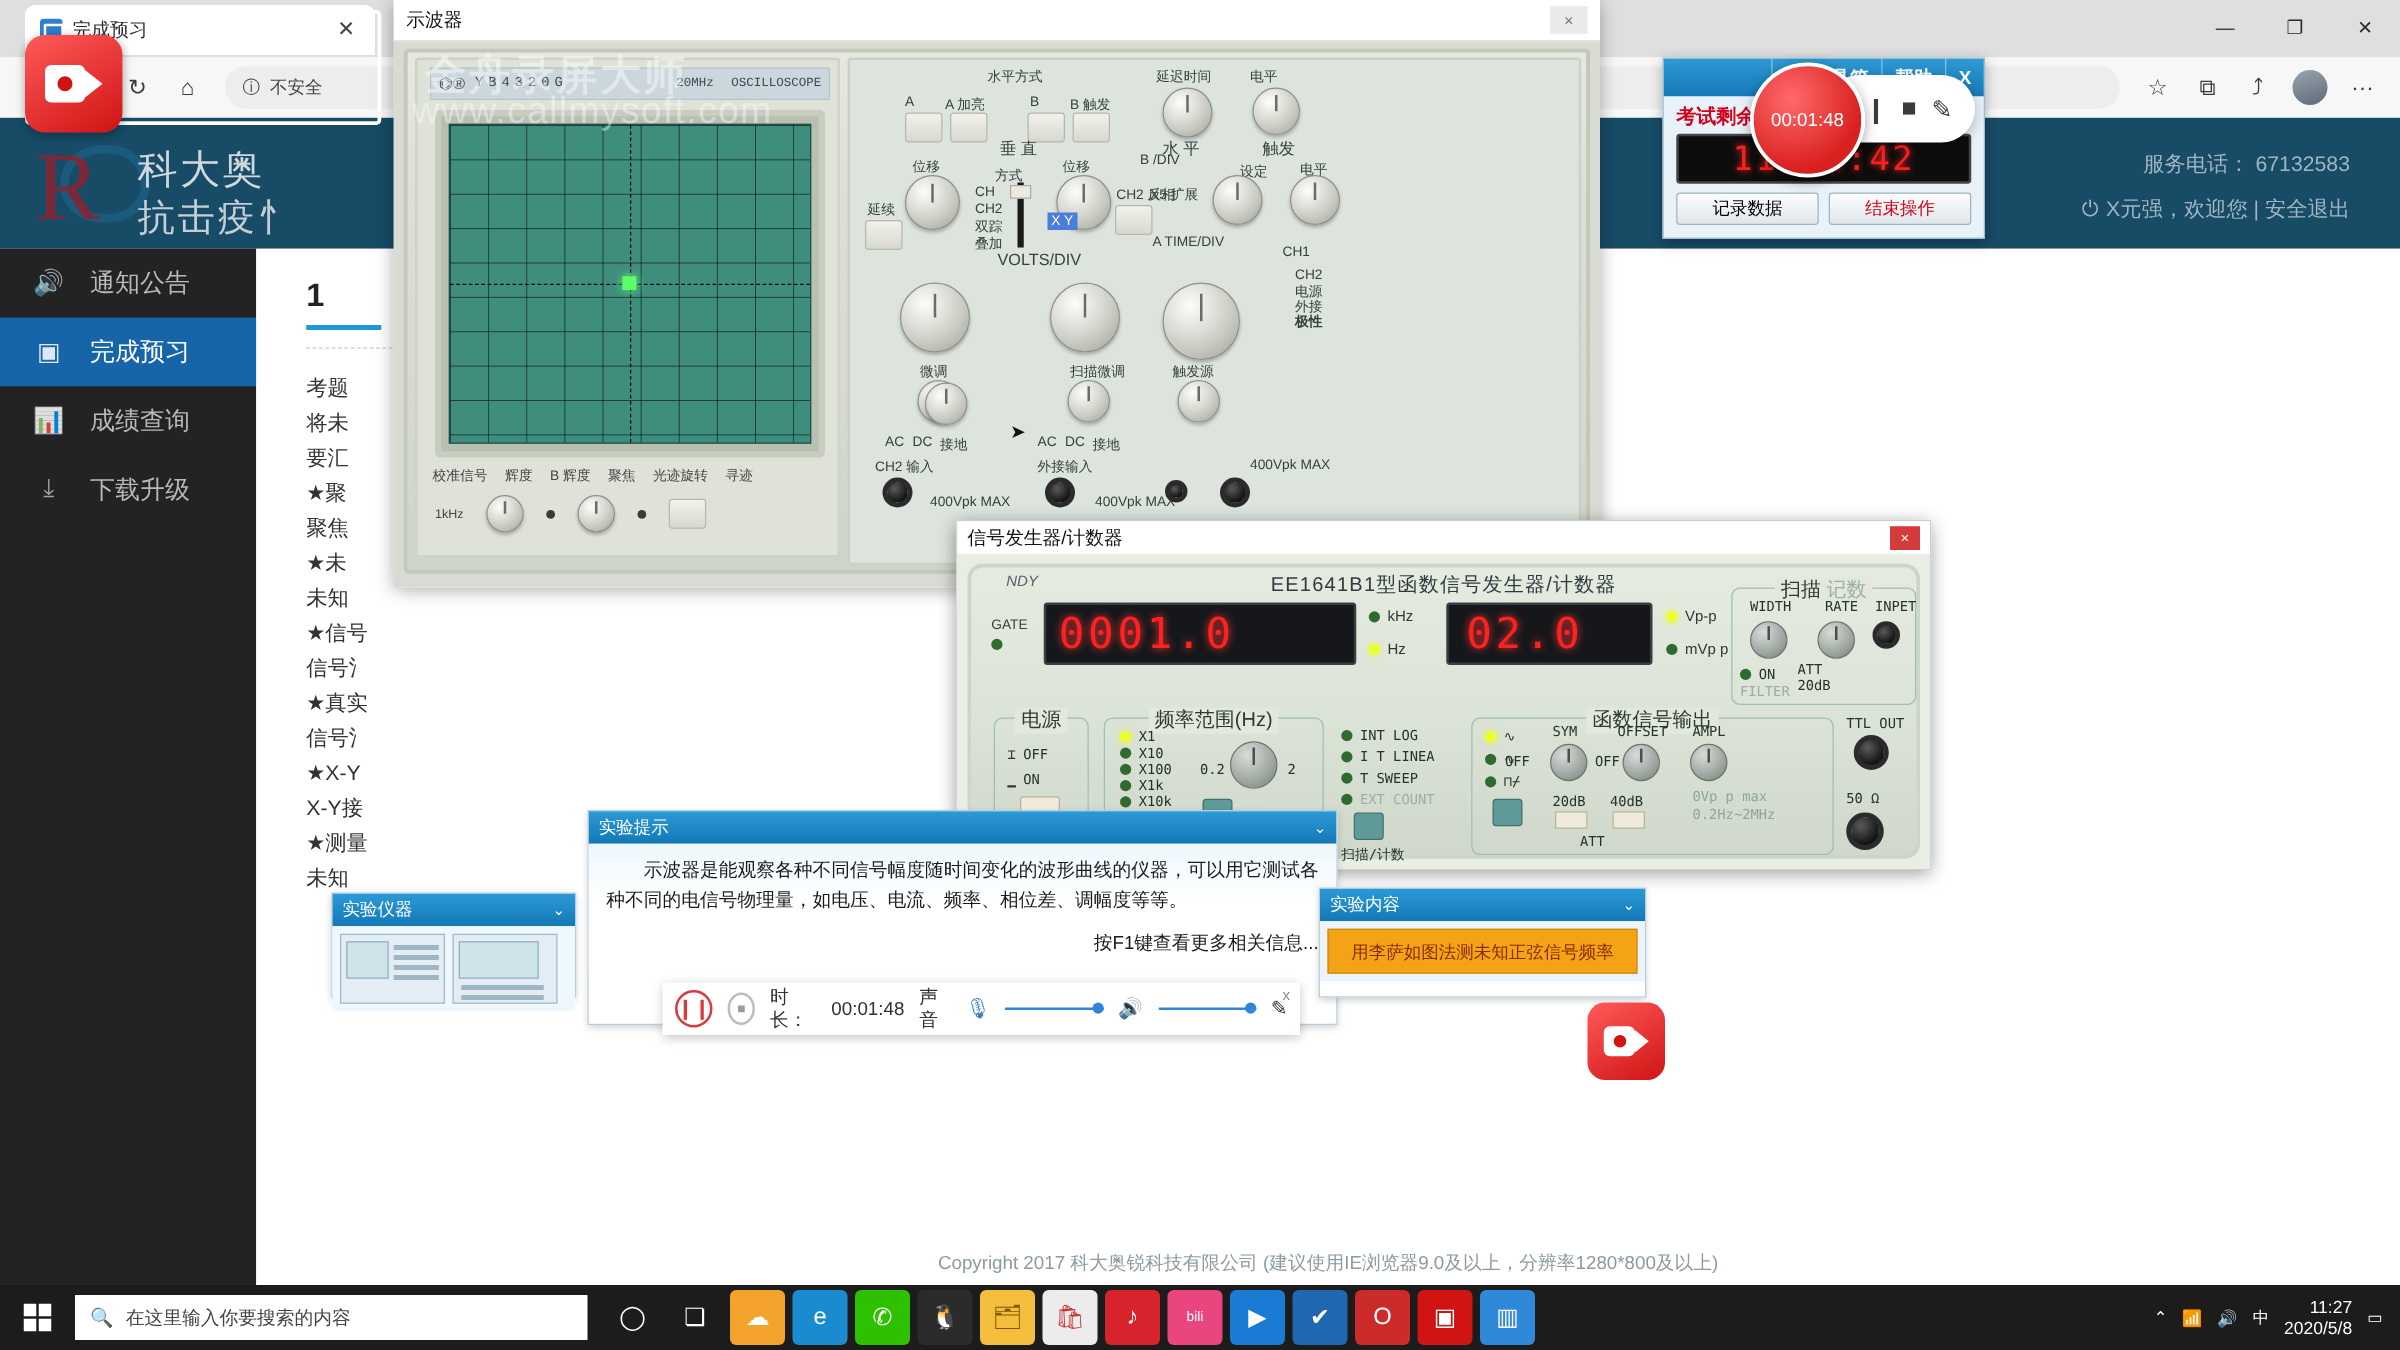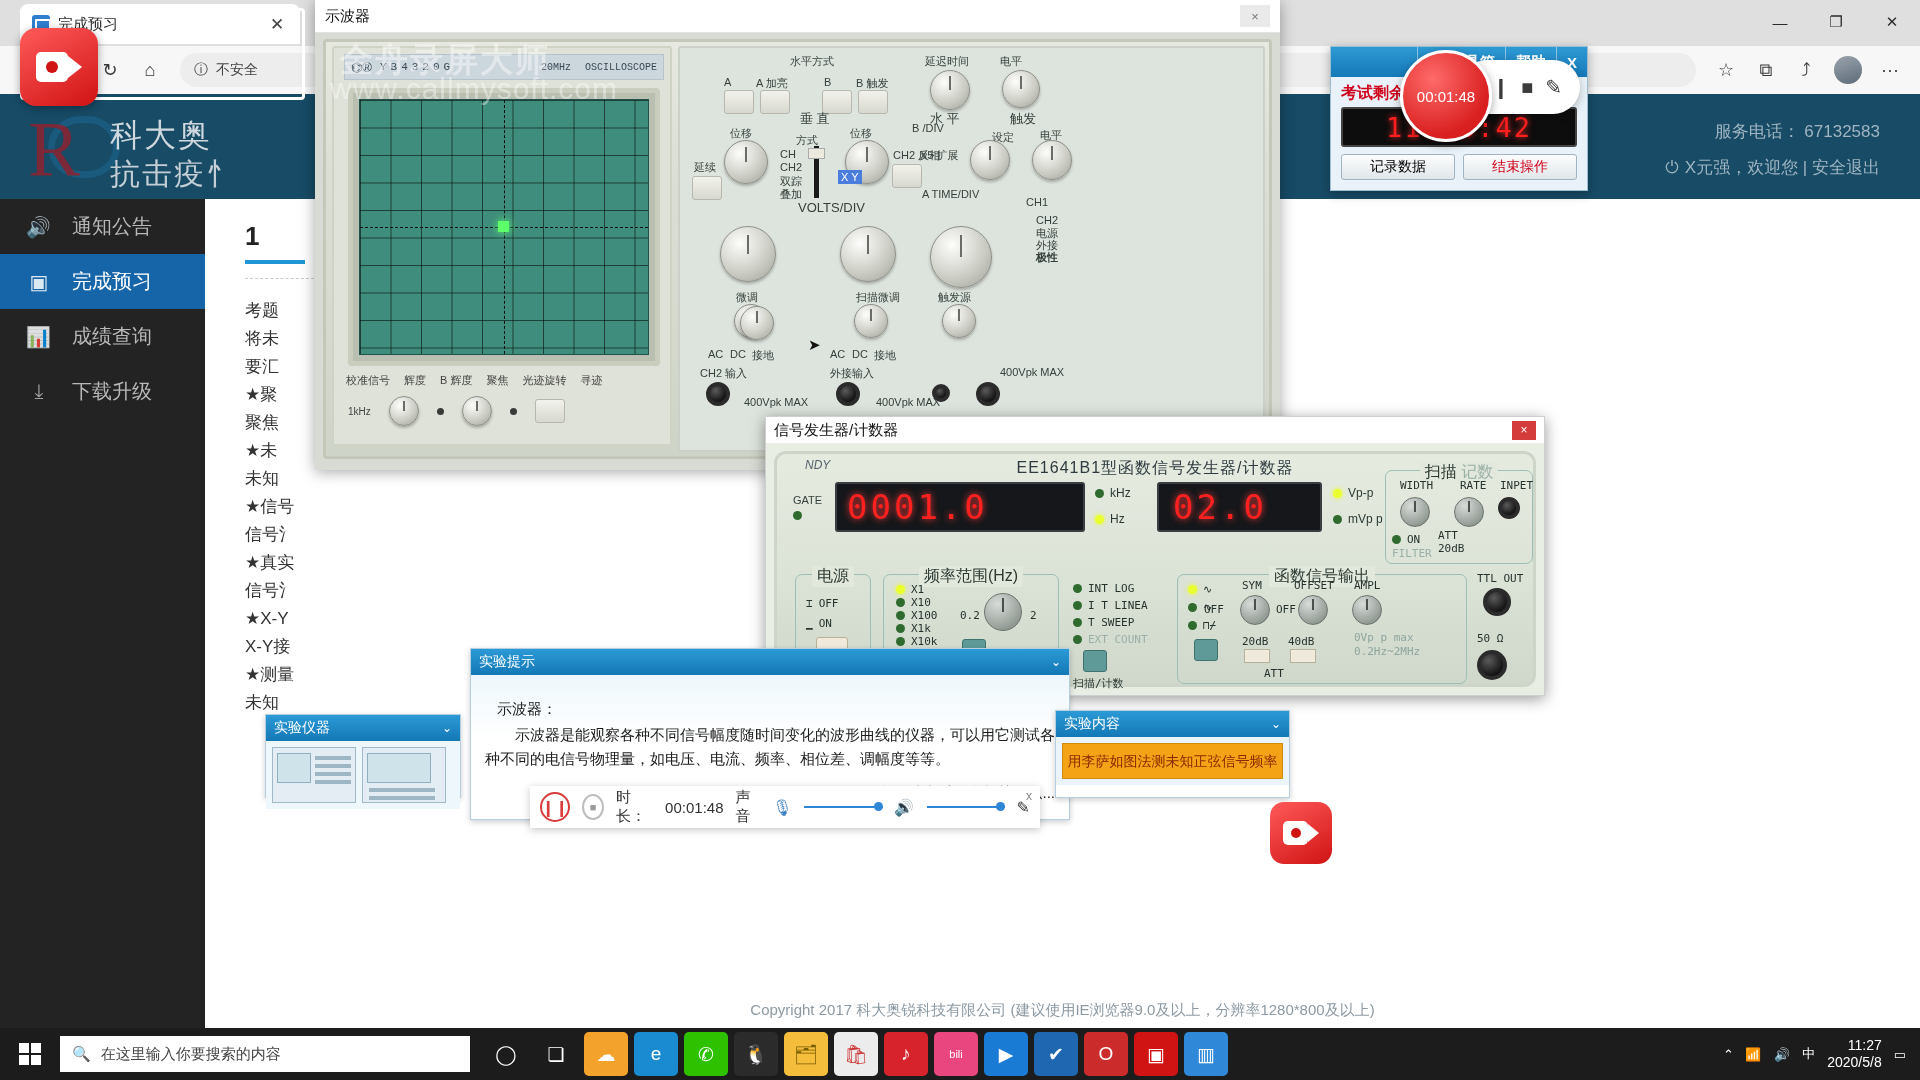--- a/index.html
+++ b/index.html
@@ -137,21 +137,21 @@
   .panelbox .hd .chev{ margin-left:auto; font-size:12px;}
 
   #tips { left:470px; top:648px; width:600px; height:172px; }
   #tips .bd{ padding:10px 14px; font-size:15px; color:#1b1b1b; line-height:24px;
     background:linear-gradient(180deg,#eef7fc,#ffffff 45%);}
   #instr { left:265px; top:714px; width:196px; height:84px; }
   #instr .bd{ padding:6px; display:flex; gap:6px; background:#eef7fc;}
   .thumb{ width:84px; height:56px; border:1px solid #9fb9c9; background:#e3edf3; position:relative; overflow:hidden;}
   .thumb .scr{ position:absolute; left:4px; top:5px; width:34px; height:30px; background:#cfe3ea; border:1px solid #8fb0be;}
   .thumb .lines{ position:absolute; left:42px; top:8px; width:36px; height:4px; background:#9fb7c4; box-shadow:0 8px #9fb7c4, 0 16px #9fb7c4, 0 24px #9fb7c4;}
-  #content2 { left:1055px; top:710px; width:235px; height:88px; }
+  #content2 { left:1055px; top:710px; width:262px; height:88px; }
   #content2 .bd{ padding:6px; background:#eaf4fa;}
   .task{ background:#f5a316; border:1px solid #d08b0c; color:#8a2a00; font-size:14px; text-align:center; padding:6px 4px; line-height:22px;}
 
   
   #recbadge{ position:absolute; left:1400px; top:50px; width:92px; height:92px; border-radius:50%;
      background:radial-gradient(circle at 35% 30%,#ff6a6a,#d91f1f 70%); border:3px solid #fff;
      display:flex; align-items:center; justify-content:center; color:#fff; font-size:15px; box-shadow:0 3px 10px rgba(0,0,0,.35);}
   #recctrl{ position:absolute; left:1460px; top:60px; width:120px; height:54px; background:#fff; border-radius:27px;
      display:flex; align-items:center; justify-content:flex-end; gap:12px; padding-right:18px; box-shadow:0 3px 10px rgba(0,0,0,.25);}
   .rc-ico{ color:#3b3b3b; font-size:20px; }
@@ -666,21 +666,20 @@
     </div>
   </div>
 </div>
 
 <div class="panelbox" id="tips">
   <div class="hd">
     <span>实验提示</span>
     <span class="chev">⌄</span>
   </div>
   <div class="bd">
-    <div style="margin:12px 0 2px 12px;">示波器：</div>
     <div style="text-indent:2em;">示波器是能观察各种不同信号幅度随时间变化的波形曲线的仪器，可以用它测试各种不同的电信号物理量，如电压、电流、频率、相位差、调幅度等等。</div>
     <div style="text-align:right;margin-top:10px;">按F1键查看更多相关信息...</div>
   </div>
 </div>
 
 <div class="panelbox" id="content2">
   <div class="hd">
     <span>实验内容</span>
     <span class="chev">⌄</span>
   </div>

